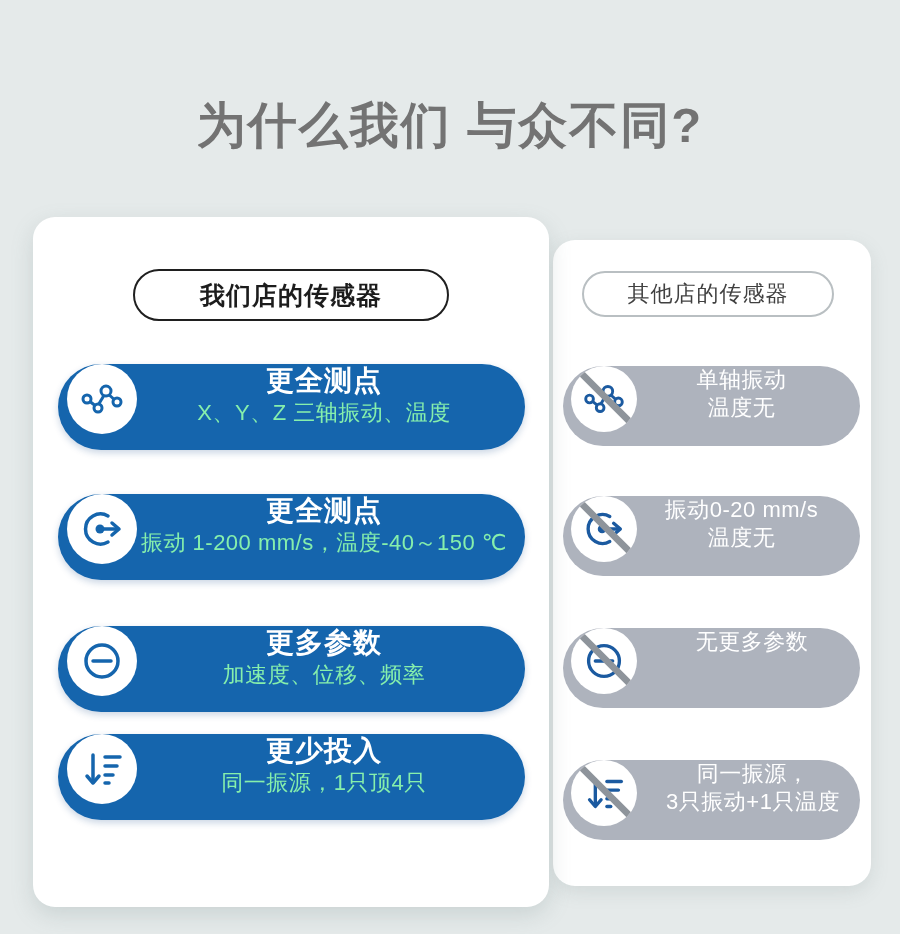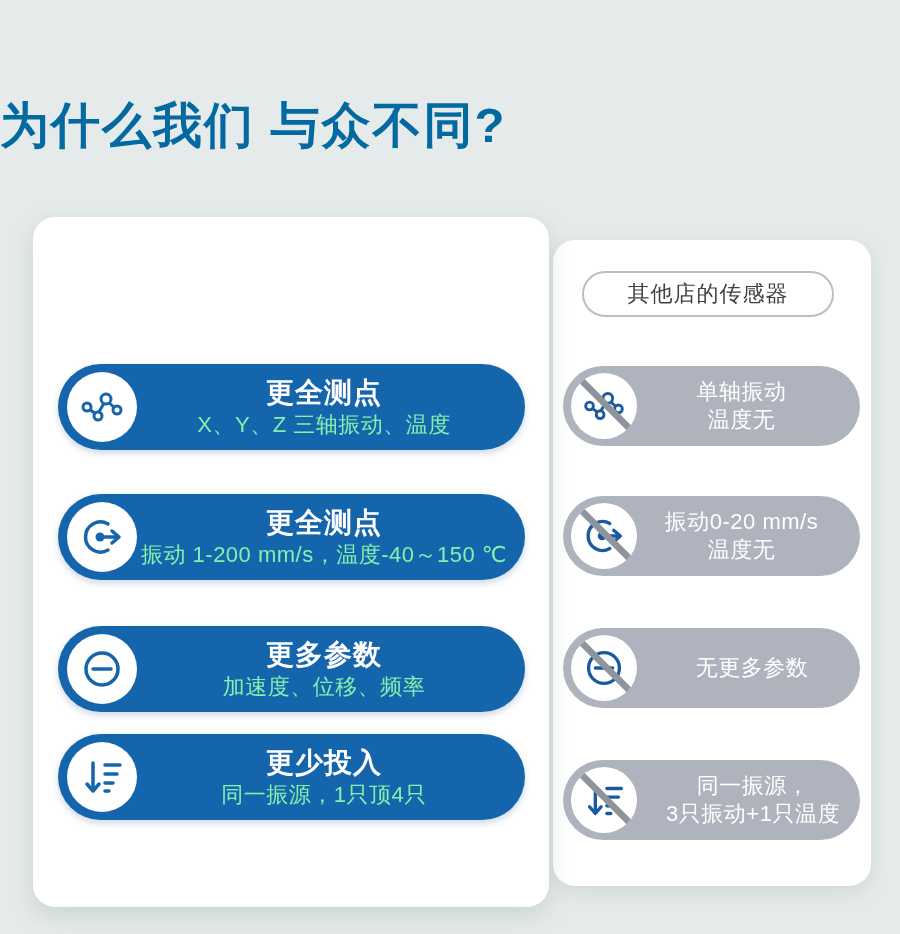--- a/index.html
+++ b/index.html
@@ -20,24 +20,24 @@
     width: 900px;
     height: 934px;
   }
 
   
   .page-title {
     position: absolute;
     top: 96px;
     left: 0;
     width: 900px;
-    text-align: left;
+    text-align: center;
     font-size: 49px;
     font-weight: bold;
-    color: #0369a1;
+    color: #737373;
     letter-spacing: 2px;
     line-height: 1.2;
     white-space: nowrap;
   }
 
   
   .card {
     position: absolute;
     background: #ffffff;
     border-radius: 22px;
@@ -114,21 +114,21 @@
     font-size: 22px;
     color: #404040;
     letter-spacing: 1px;
   }
 
   
   .row {
     position: absolute;
     border-radius: 999px;
     display: flex;
-    align-items: center;
+    align-items: flex-start;
     box-sizing: border-box;
     z-index: 4;
   }
 
   .row-ours {
     left: 58px;
     width: 467px;
     height: 86px;
     background: #1565ad;
     box-shadow: 0 3px 7px rgba(20, 70, 130, 0.22);
@@ -220,20 +220,23 @@
 
   <div class="page-title">为什么我们 与众不同?</div>
 
   <div class="card card-right"></div>
 
   <div class="card card-left"></div>
 
   <div class="dotted-guide guide-left"></div>
   <div class="dotted-guide guide-right"></div>
 
+  <div class="head-pill head-pill-ours">
+    <span class="head-text">我们店的传感器</span>
+  </div>
   <div class="head-pill head-pill-others">
     <span class="head-text">其他店的传感器</span>
   </div>
 
   <div class="row row-ours row-r1">
     <div class="icon-badge">
       <svg width="54" height="54" viewBox="0 0 54 54">
         <g stroke="#1565ad" stroke-width="3" fill="none">
           <line x1="13" y1="28" x2="22" y2="35"></line>
           <line x1="22" y1="35" x2="31" y2="20"></line>

